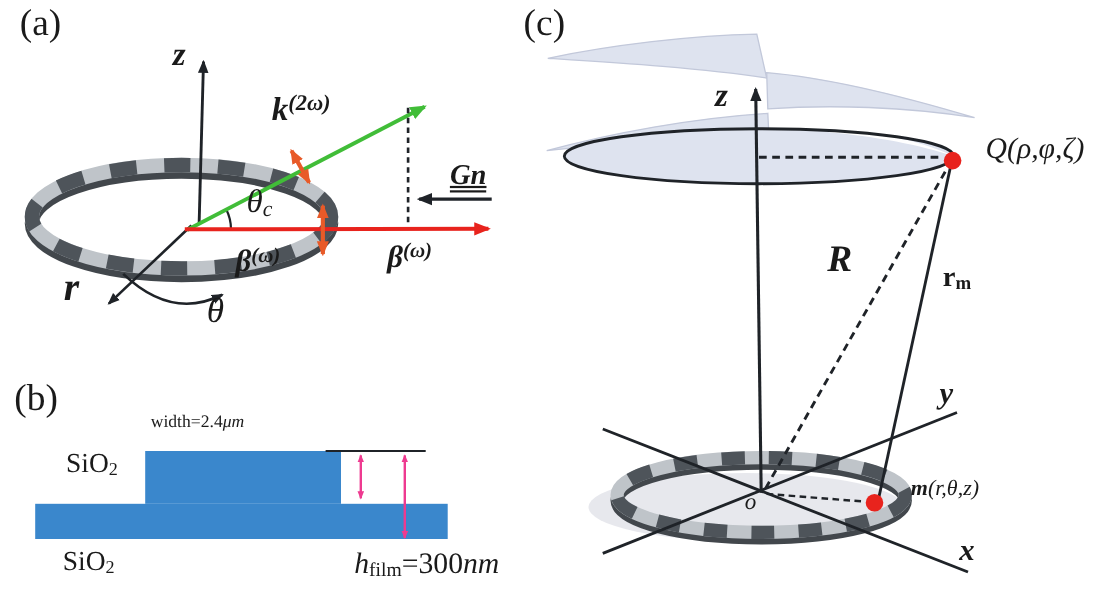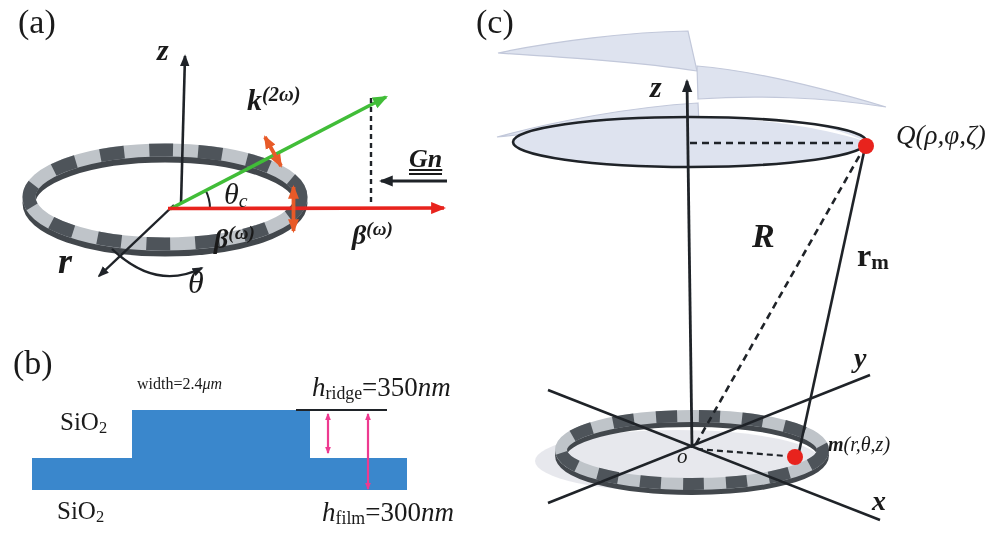--- a/index.html
+++ b/index.html
@@ -128,35 +128,34 @@
       <circle class="f-dot" cx="795" cy="457" r="8"></circle>
     </g>
   </svg>
 
   <div class="lbl tag" style="left:18px;top:5px;">(a)</div>
   <div class="lbl tag" style="left:13px;top:346px;">(b)</div>
   <div class="lbl tag" style="left:476px;top:5px;">(c)</div>
 
   <div class="lbl it bold" style="left:157px;top:35px;font-size:30px;">z</div>
   <div class="lbl it bold" style="left:247px;top:84px;font-size:30px;"><span>k</span><span class="sup">(2ω)</span></div>
-  <div class="lbl it" style="left:224px;top:179px;font-size:30px;"><span>θ</span><span class="sub">c</span></div>
+  <div class="lbl it" style="left:224px;top:169px;font-size:30px;"><span>θ</span><span class="sub">c</span></div>
   <div class="lbl it bold underl" style="left:409px;top:146px;font-size:26px;text-decoration:underline;">Gn</div>
   <div class="lbl it bold" style="left:214px;top:223px;font-size:28px;"><span>β</span><span class="sup">(ω)</span></div>
   <div class="lbl it bold" style="left:352px;top:219px;font-size:28px;"><span>β</span><span class="sup">(ω)</span></div>
   <div class="lbl it bold" style="left:58px;top:243px;font-size:36px;">r</div>
   <div class="lbl it" style="left:188px;top:266px;font-size:32px;">θ</div>
 
   <div class="lbl" style="left:137px;top:376px;font-size:16px;"><span>width=2.4</span><span class="it">μm</span></div>
-  <div class="lbl" style="left:312px;top:374px;font-size:27px;"><span class="it">h</span><span class="sub">ridge</span><span>=350</span><span class="it">nm</span></div>
   <div class="lbl" style="left:60px;top:409px;font-size:25px;"><span>SiO</span><span class="sub">2</span></div>
   <div class="lbl" style="left:57px;top:498px;font-size:25px;"><span>SiO</span><span class="sub">2</span></div>
   <div class="lbl" style="left:322px;top:499px;font-size:27px;"><span class="it">h</span><span class="sub">film</span><span>=300</span><span class="it">nm</span></div>
 
   <div class="lbl it bold" style="left:650px;top:72px;font-size:30px;">z</div>
   <div class="lbl it" style="left:884px;top:122px;font-size:27px;margin-left:12px;">Q(ρ,φ,ζ)</div>
   <div class="lbl it bold" style="left:752px;top:219px;font-size:34px;">R</div>
-  <div class="lbl bold" style="left:857px;top:239px;font-size:32px;"><span>r</span><span class="sub">m</span></div>
+  <div class="lbl bold" style="left:857px;top:239px;font-size:26px;"><span>r</span><span class="sub">m</span></div>
   <div class="lbl it bold" style="left:854px;top:344px;font-size:28px;">y</div>
   <div class="lbl it bold" style="left:872px;top:487px;font-size:28px;">x</div>
   <div class="lbl it" style="left:677px;top:446px;font-size:21px;">o</div>
   <div class="lbl it" style="left:828px;top:434px;font-size:20px;"><span class="bold">m</span><span>(r,θ,z)</span></div>
 
 </div>
 
 </body></html>

